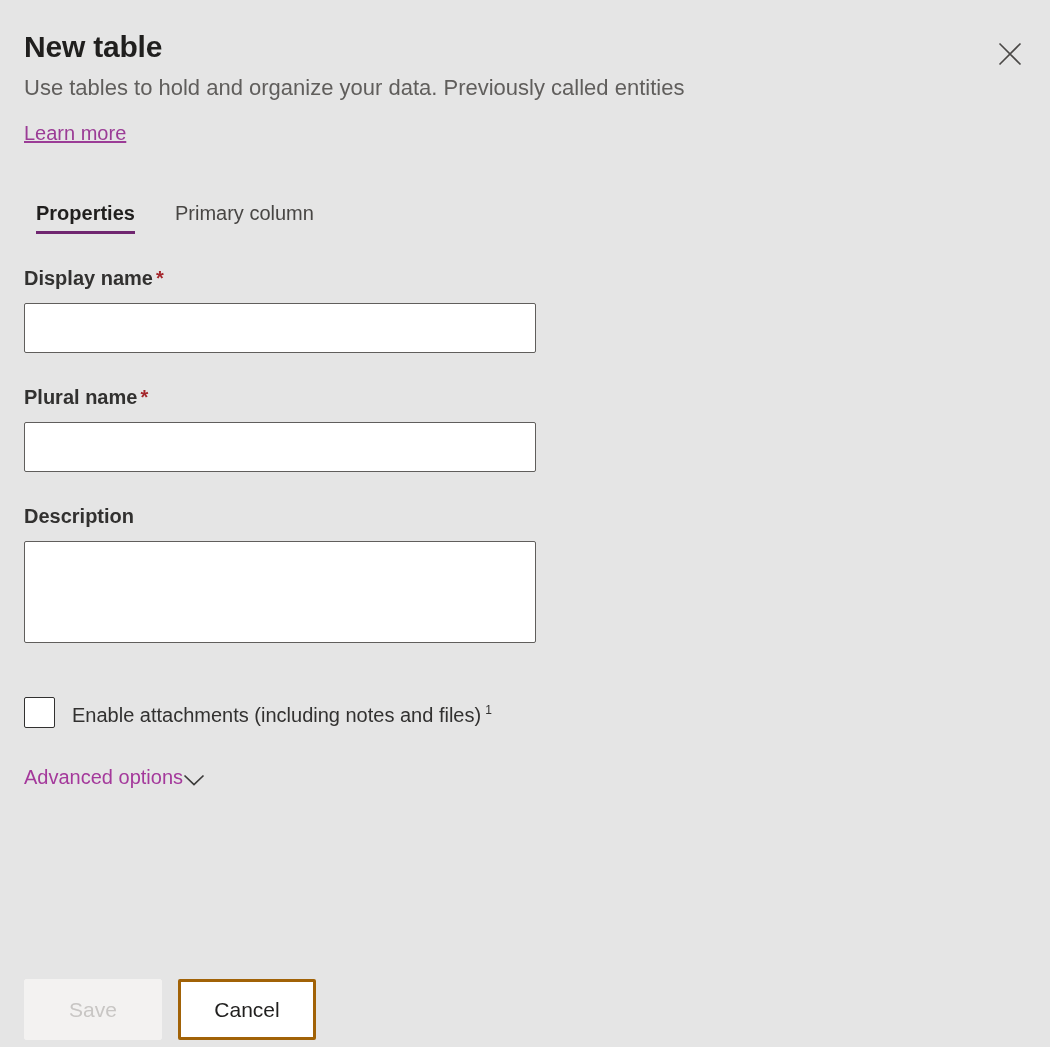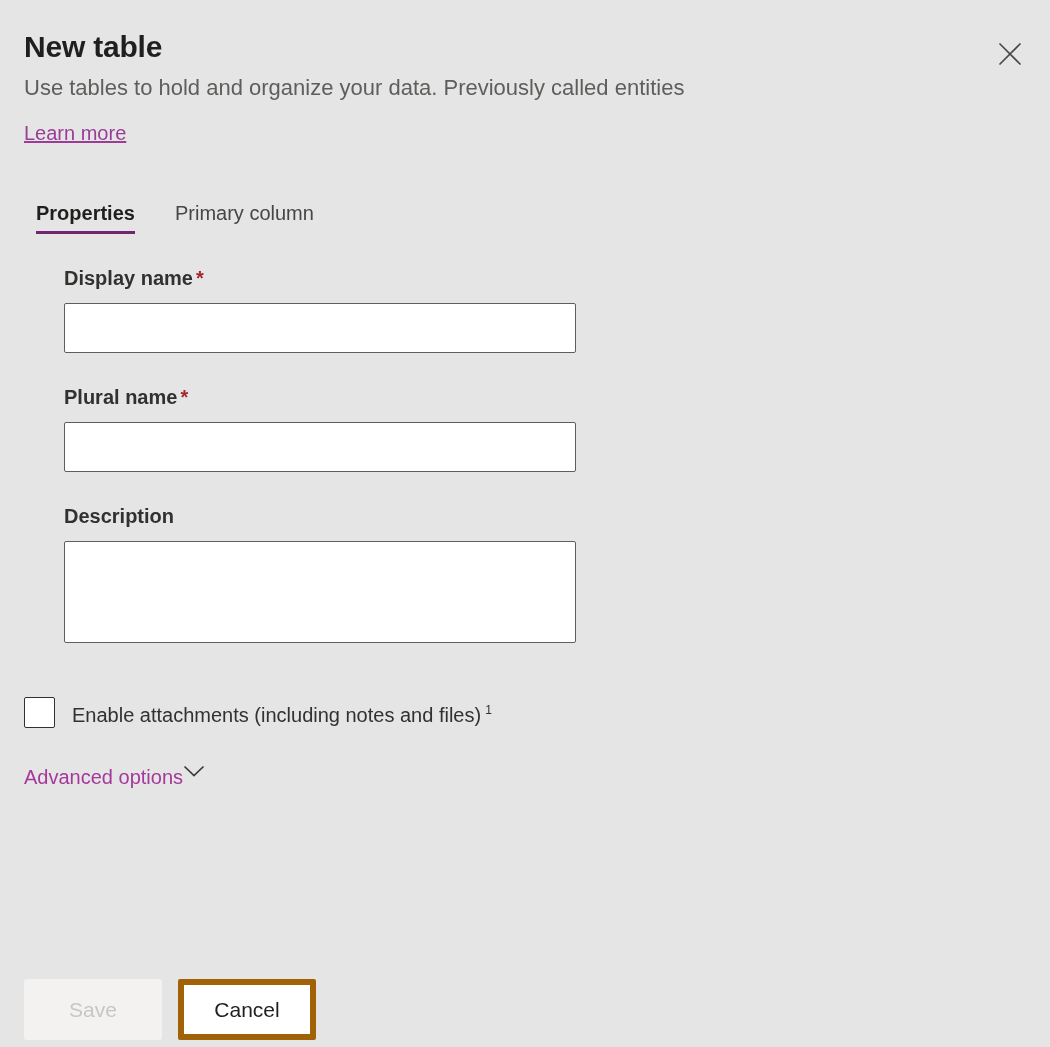--- a/index.html
+++ b/index.html
@@ -107,21 +107,21 @@
   }
   .tab.inactive { color: #484644; }
 
   
   .form {
     position: absolute;
     left: 24px;
     top: 264px;
     width: 512px;
   }
-  .field { margin-bottom: 0; margin-left: 40px; }
+  .field { margin-bottom: 0; }
   .field-label {
     font-size: 20px;
     line-height: 28px;
     font-weight: 600;
     color: #323130;
     display: block;
   }
   .req-star {
     color: #a4262c;
     font-weight: 600;
@@ -197,21 +197,21 @@
     color: #323130;
     margin-left: 4px;
   }
 
   
   .advanced-options {
     position: absolute;
     left: 24px;
     top: 764px;
     display: flex;
-    align-items: flex-start;
+    align-items: flex-end;
     cursor: pointer;
     background: transparent;
     border: none;
     padding: 0;
     font-family: inherit;
   }
   .advanced-label {
     font-size: 20px;
     line-height: 26px;
     color: #a4399b;
@@ -238,21 +238,21 @@
     padding: 0 20px;
   }
   .btn-primary-disabled {
     background: #f3f2f1;
     border: 1px solid #f3f2f1;
     color: #c8c6c4;
     cursor: default;
   }
   .btn-secondary {
     background: #ffffff;
-    border: 6px solid #a16207;
+    border: 3px solid #a16207;
     color: #201f1e;
   }
 </style>
 </head>
 <body>
 
 <div class="panel">
 
   <div class="header">
     <h1 class="panel-title">New table</h1>

